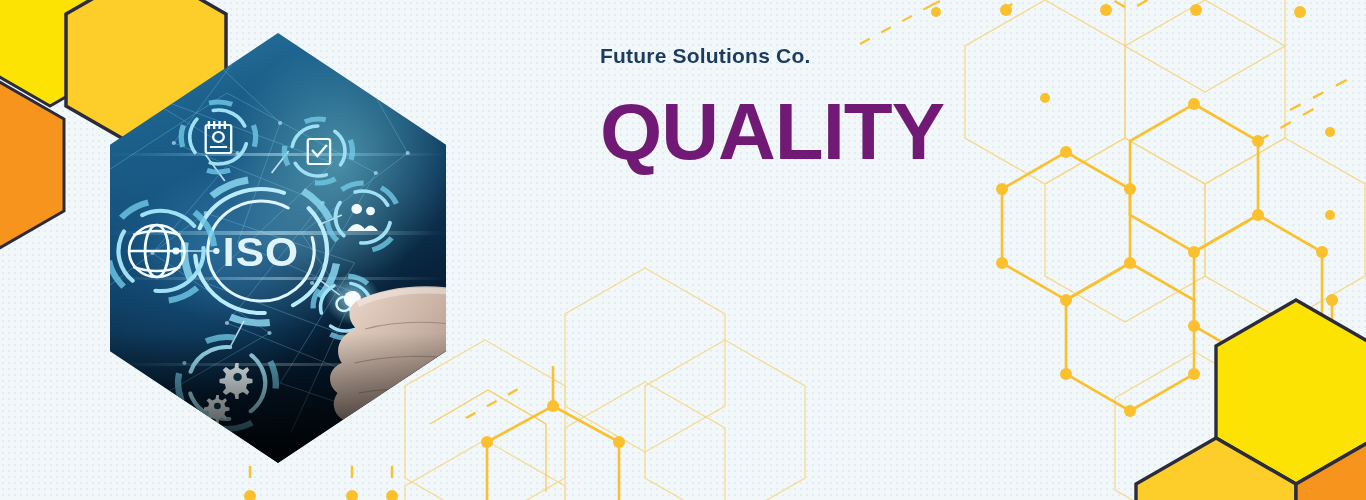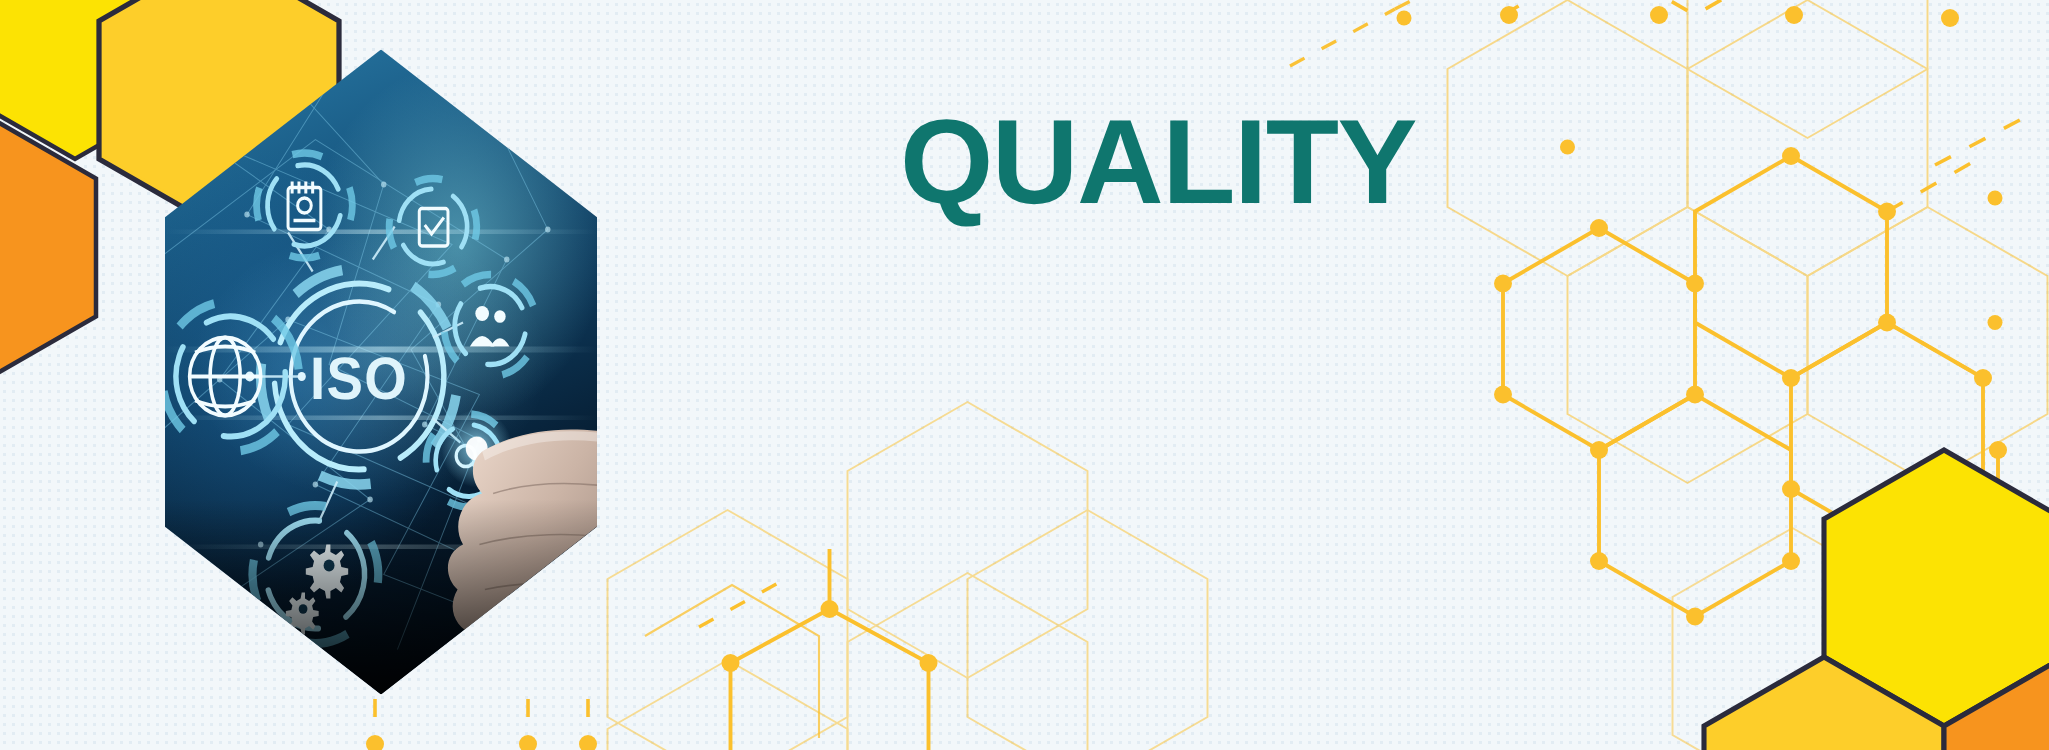--- a/index.html
+++ b/index.html
@@ -33,34 +33,34 @@
   }
   .eyebrow {
     font-size:21px;
     font-weight:600;
     letter-spacing:.2px;
     color:#1c3c5e;
     white-space:nowrap;
   }
   .headline {
     margin-top:26px;
-    color:#0f766e;
+    color:#701a75;
     font-weight:800;
     font-size:80px;
     line-height:.96;
     letter-spacing:-1px;
   }
   .headline .l1 { display:block; }
   .headline .l2 { display:block; margin-top:6px; }
 
   
   .hex-photo {
     position:absolute;
     left:110px; top:33px;
-    width:288px; height:430px;
+    width:336px; height:430px;
     clip-path:polygon(50% 0%, 100% 26%, 100% 74%, 50% 100%, 0% 74%, 0% 26%);
     background:
       radial-gradient(ellipse 55% 45% at 68% 30%, rgba(120,205,220,.55) 0%, rgba(120,205,220,0) 62%),
       radial-gradient(ellipse 60% 50% at 30% 50%, rgba(30,110,170,.55) 0%, rgba(10,40,70,0) 70%),
       linear-gradient(157deg, #2a7ca8 0%, #1a5c86 22%, #0e3a5c 48%, #061d32 70%, #01060d 100%);
     overflow:hidden;
   }
   .hex-photo svg { position:absolute; inset:0; width:100%; height:100%; }
 
   .iso-text {
@@ -391,18 +391,19 @@
     <polygon points="1296,304 1372,348 1372,436 1296,480 1220,436 1220,348" fill="#FCE303"></polygon>
 
     <polygon points="1216,438 1296,484 1296,576 1216,622 1136,576 1136,484" fill="#FDCE2A" stroke="#2b2b3c" stroke-width="3.4"></polygon>
     <polygon points="1216,442 1292,486 1292,574 1216,618 1140,574 1140,486" fill="#FDCE2A"></polygon>
 
     <polygon points="1376,438 1456,484 1456,576 1376,622 1296,576 1296,484" fill="#F7941E" stroke="#2b2b3c" stroke-width="3.4"></polygon>
     <polygon points="1376,442 1452,486 1452,574 1376,618 1300,574 1300,486" fill="#F7941E"></polygon>
   </svg>
 
   <div class="text-block">
+    <div class="eyebrow">Future Solutions Co.</div>
     <div class="headline">
       <span class="l1">QUALITY</span>
     </div>
   </div>
 
 </div>
 
 </body></html>

